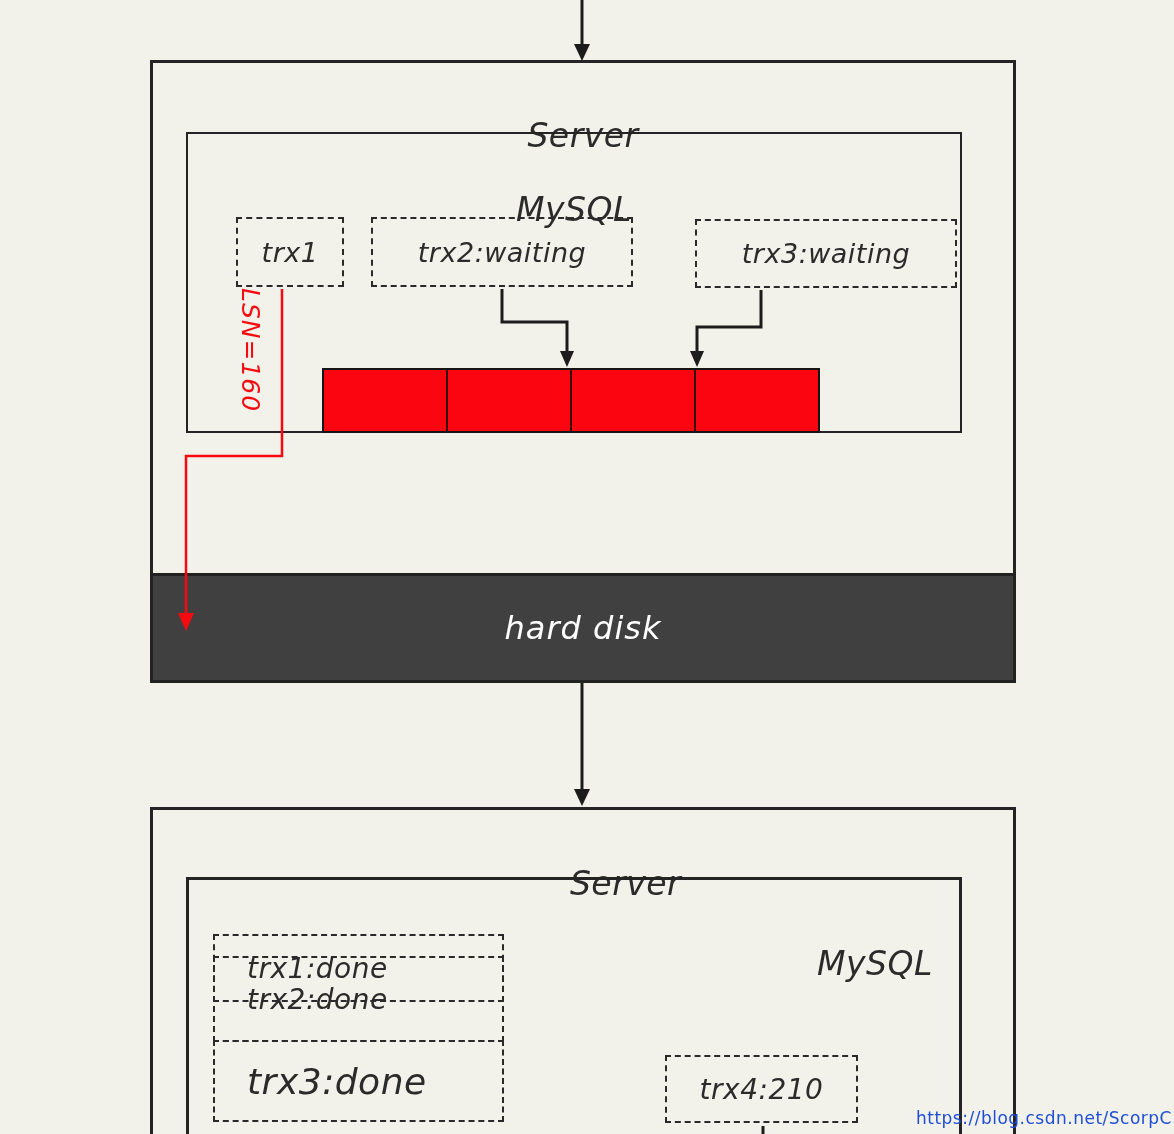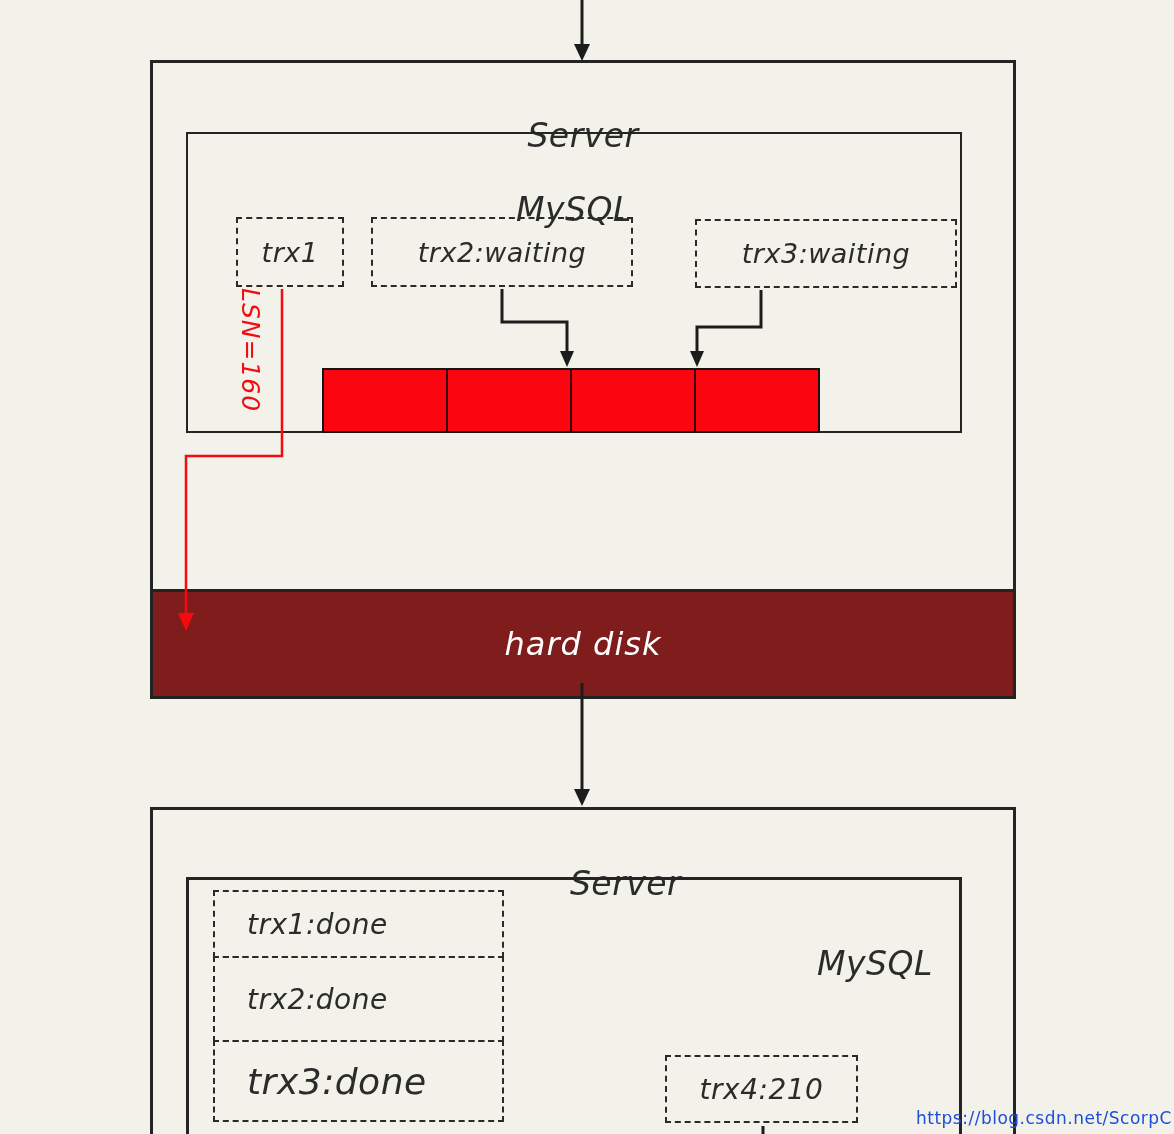--- a/index.html
+++ b/index.html
@@ -72,33 +72,33 @@
   <div class="abs redo-bar" style="left:322px;top:368px;width:498px;height:65px;">
     <div class="redo-seg"></div>
     <div class="redo-seg"></div>
     <div class="redo-seg"></div>
     <div class="redo-seg"></div>
   </div>
 
   <div class="abs lsn-text" style="left:236px;top:288px;height:175px;">LSN=160</div>
 
 
-  <div class="abs band" style="left:150px;top:573px;width:866px;height:110px;background:#7f1d1d;margin-top:16px;">
+  <div class="abs band" style="left:150px;top:573px;width:866px;height:110px;background:#404040;">
     <span class="hand band-label">hard disk</span>
   </div>
 
   <div class="abs solidbox" style="left:150px;top:807px;width:866px;height:327px;border-bottom:none;"></div>
 
   <div class="abs hand title" style="left:150px;top:822px;width:866px;padding-left:85px;">Server</div>
 
   <div class="abs solidbox" style="left:186px;top:877px;width:776px;height:257px;border-bottom:none;"></div>
 
   <div class="abs hand title" style="left:790px;top:902px;width:170px;">MySQL</div>
 
-  <div class="abs dashedbox left-label" style="left:213px;top:890px;width:291px;height:68px;padding-left:32px;">
+  <div class="abs dashedbox left-label" style="left:213px;top:934px;width:291px;height:68px;padding-left:32px;">
     <span class="hand trx-label" style="font-size:28px;">trx1:done</span>
   </div>
 
   <div class="abs dashedbox left-label" style="left:213px;top:956px;width:291px;height:86px;padding-left:32px;">
     <span class="hand trx-label" style="font-size:28px;">trx2:done</span>
   </div>
 
   <div class="abs dashedbox left-label" style="left:213px;top:1040px;width:291px;height:82px;padding-left:32px;">
     <span class="hand trx-label" style="font-size:36px;">trx3:done</span>
   </div>

